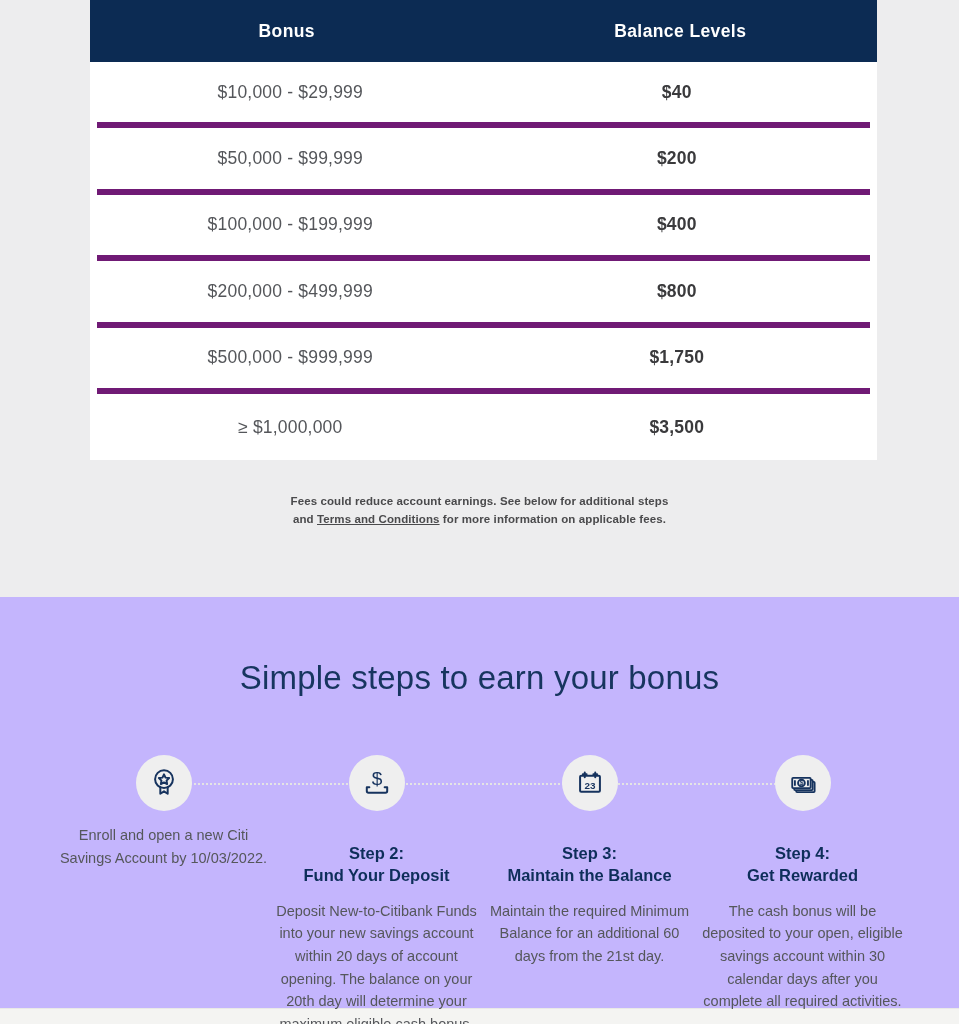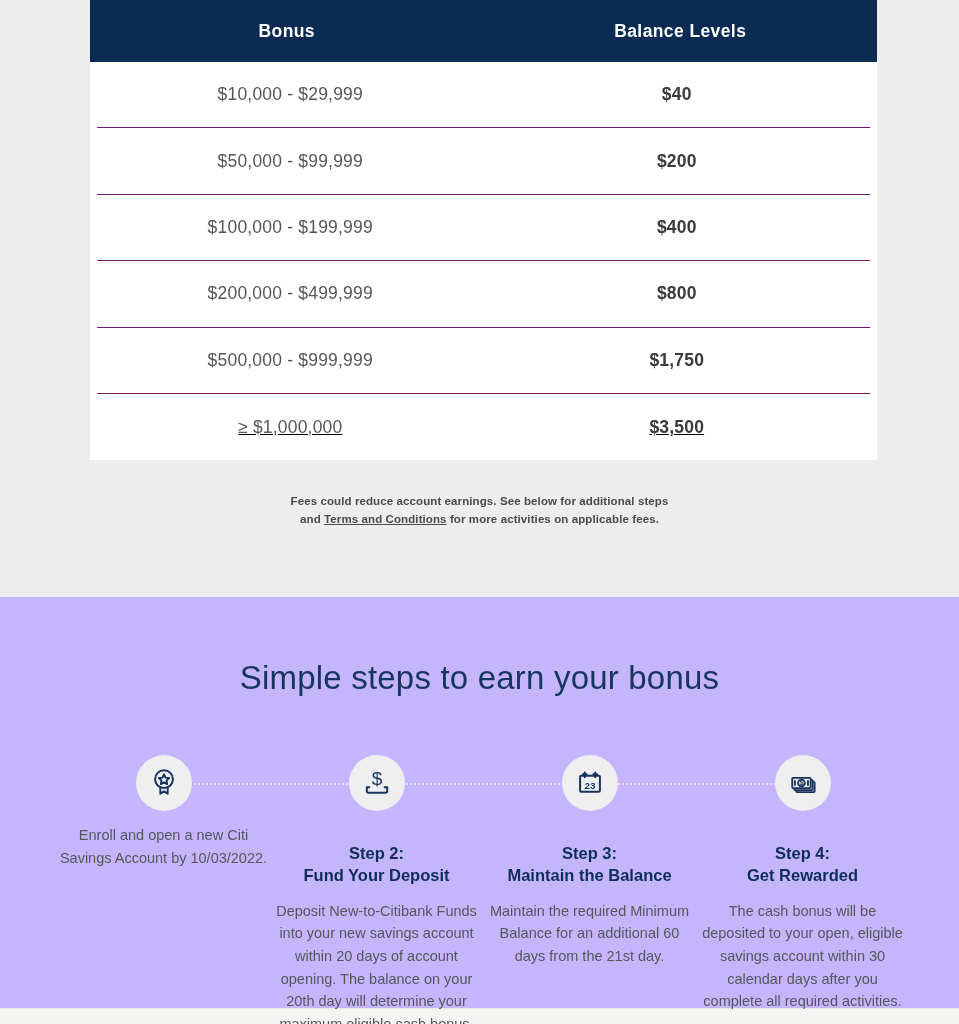--- a/index.html
+++ b/index.html
@@ -17,23 +17,23 @@
   .t-header {
     display:flex; background:#0c2b53; height:62px; align-items:center;
   }
   .t-header .hcell {
     width:50%; text-align:center; color:#ffffff;
     font-size:17.5px; font-weight:700; letter-spacing:.4px;
   }
   .t-body { background:#ffffff; padding:0 7px; }
   .t-row {
     display:flex; height:66.4px; align-items:center;
-    border-bottom:1px solid #701a75;
+    border-bottom:6px solid #701a75;
   }
-  .t-row:last-child { border-bottom:none;text-decoration:underline; }
+  .t-row:last-child { border-bottom:none; }
   .cell { width:50%; text-align:center; letter-spacing:.2px; }
   .cell-balance { color:#54565a; font-size:17.5px; font-weight:400; }
   .cell-bonus   { color:#3a3a3c; font-size:17.5px; font-weight:700; }
 
   .fine-print {
     padding-top:32px; text-align:center;
     font-size:11.5px; font-weight:700; color:#4a4a4c; line-height:18px;
     letter-spacing:.1px;
   }
   .tc-link { color:#4a4a4c; text-decoration:underline; cursor:pointer; }
@@ -103,21 +103,21 @@
       </div>
       <div class="t-row">
         <div class="cell cell-balance">≥ $1,000,000</div>
         <div class="cell cell-bonus">$3,500</div>
       </div>
     </div>
   </div>
 
   <p class="fine-print">
     <span>Fees could reduce account earnings. See below for additional steps</span><br>
-    <span>and </span><a class="tc-link">Terms and Conditions</a><span> for more activities on applicable fees.</span>
+    <span>and </span><a class="tc-link">Terms and Conditions</a><span> for more information on applicable fees.</span>
   </p>
 </div>
 
 <div class="steps-section">
   <h1 class="steps-title">Simple steps to earn your bonus</h1>
 
   <div class="steps-row">
     <div class="connector"></div>
 
     <div class="step">

